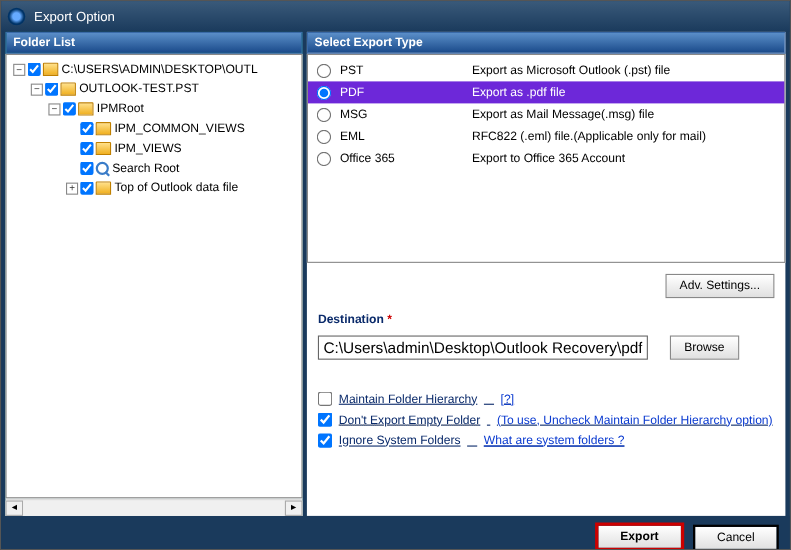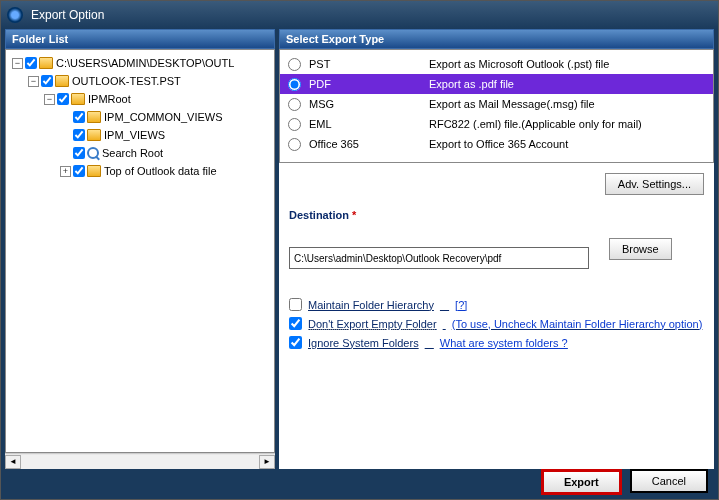--- a/index.html
+++ b/index.html
@@ -26,27 +26,27 @@
 .export-type-box { border: 1px solid #888; background: #fff; }
 .radio-row { display: flex; align-items: center; font-size: 11px; height: 20px; padding: 0 8px; }
 .radio-row.selected { background: #6d28d9; color: #fff; }
 .radio-row input[type=radio] { margin-right: 8px; }
 .radio-row .col1 { width: 120px; }
 .adv-row { display: flex; justify-content: flex-end; padding: 10px 10px 8px 0; }
 .btn { background: linear-gradient(#fff,#e0e0e0); border: 1px solid #888; font-size: 11px; padding: 4px 12px; cursor: pointer; }
 .dest-label { color: #0a2a6a; font-size: 11px; font-weight: bold; padding: 6px 10px 4px 10px; }
 .dest-label .ast { color: #c00; }
 .dest-row { display: flex; align-items: center; padding: 4px 10px 0 10px; gap: 20px; }
-.dest-row input[type=text] { flex: 0 0 300px; border: 1px solid #666; font-size: 10px; padding: 3px 4px; height: 22px; margin-top: 18px; }
+.dest-row input[type=text] { flex: 0 0 300px; border: 1px solid #666; font-size: 14px; padding: 3px 4px; height: 22px; }
 .options { padding: 26px 10px 4px 10px; font-size: 11px; color: #0a2a6a; text-decoration: underline; }
 .opt-row { display: flex; align-items: center; padding: 3px 0; gap: 6px; }
 .opt-row input[type=checkbox] { width:13px; height:13px; }
 .linkish { color: #0a3ad0; text-decoration: underline; cursor: pointer; }
 .hint { color: #0a3ad0; font-size: 11px; }
-.footer { height: 32px; background: #1a3a5c; display: flex; justify-content: flex-end; align-items: flex-start; padding-right: 10px; gap: 8px; }
+.footer { height: 32px; background: #1a3a5c; display: flex; justify-content: flex-end; align-items: flex-end; padding-right: 10px; gap: 8px; }
 .footer .btn { padding: 4px 20px; }
 .footer .btn.primary { border: 3px solid #c00; font-weight: bold; }
 .footer .btn.secondary { border: 2px solid #000; }
 </style>
 </head>
 <body>
 
 <div class="titlebar">
   <span class="icon"></span>
   <span>Export Option</span>
@@ -108,21 +108,21 @@
       </div>
     <div class="hscroll">
       <div class="arrow">◄</div>
       <div class="track"></div>
       <div class="arrow">►</div>
     </div>
   </div>
 
   <div class="right-panel">
     <div class="panel-header">Select Export Type</div>
-    <div class="export-type-box" id="export-type-box" style="height:114px; padding-top:4px;">
+    <div class="export-type-box" id="export-type-box" style="height:190px; padding-top:4px;">
         <label class="radio-row">
           <input type="radio" name="exptype" style="">
           <span class="col1">PST</span>
           <span>Export as Microsoft Outlook (.pst) file</span>
         </label>
         <label class="radio-row selected">
           <input type="radio" name="exptype" checked="" style="">
           <span class="col1">PDF</span>
           <span>Export as .pdf file</span>
         </label>

